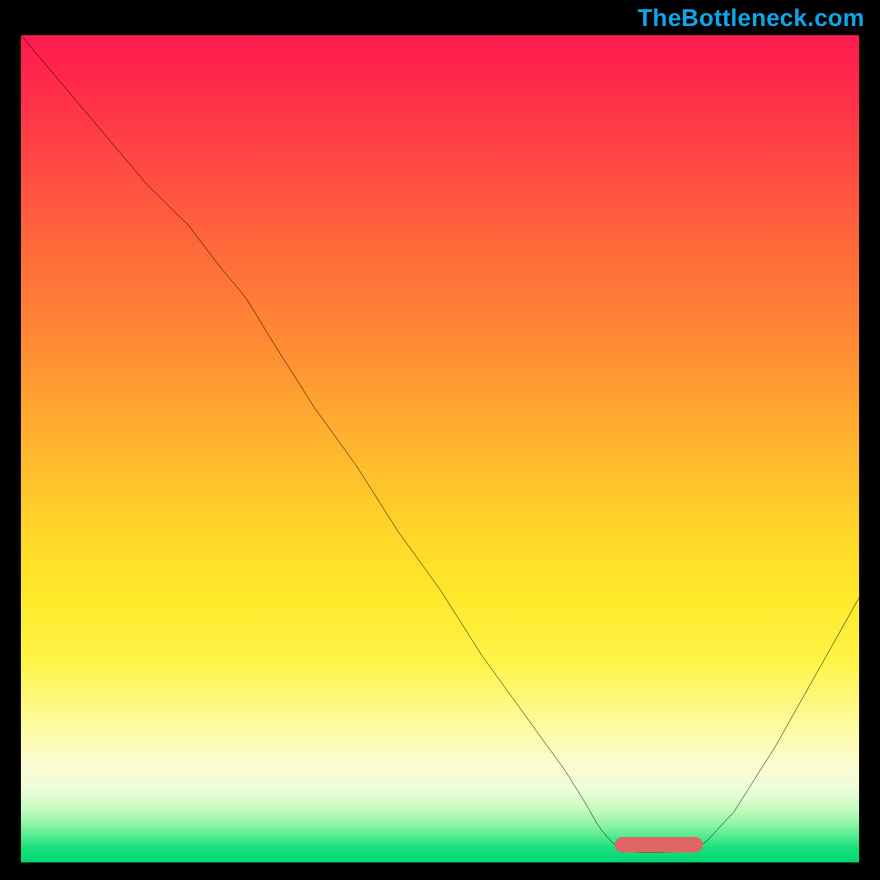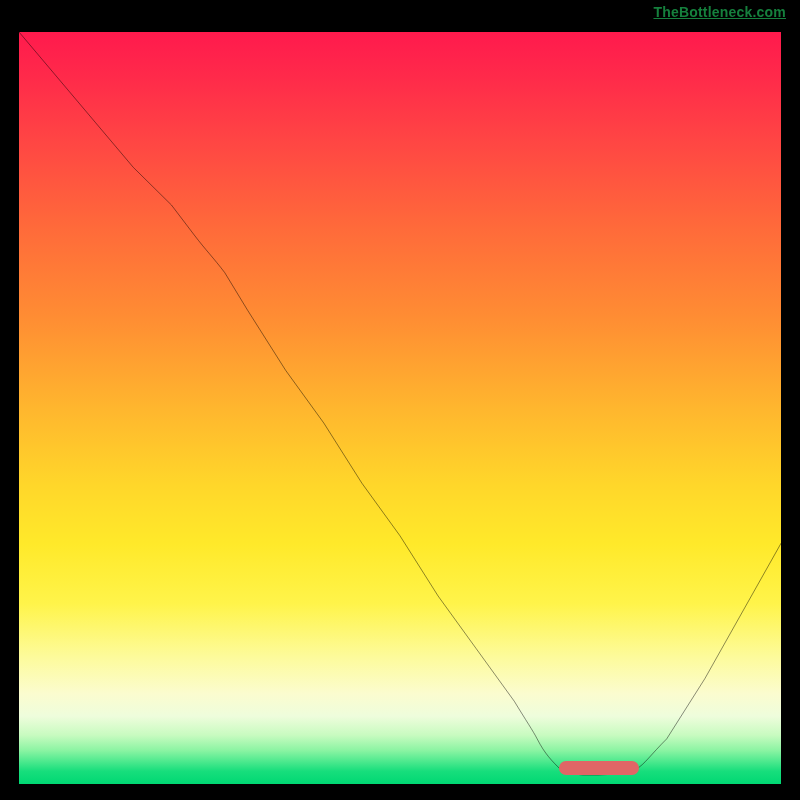--- a/index.html
+++ b/index.html
@@ -63,25 +63,24 @@
   }
   .marker {
     position: absolute;
     background: #e06666;
     border-radius: 7px;
   }
   .watermark {
     position: absolute;
     top: 4px;
     right: 14px;
-    color: #15803d;
-    font-size: 14px;
+    color: #0ea5e9;
+    font-size: 22px;
     font-weight: 600;
     letter-spacing: 0.2px;
-    text-decoration: underline;
   }
 </style>
 </head>
 <body>
 
 <div class="watermark">TheBottleneck.com</div>
 
 <div class="frame">
 
   <div class="plot-area">

